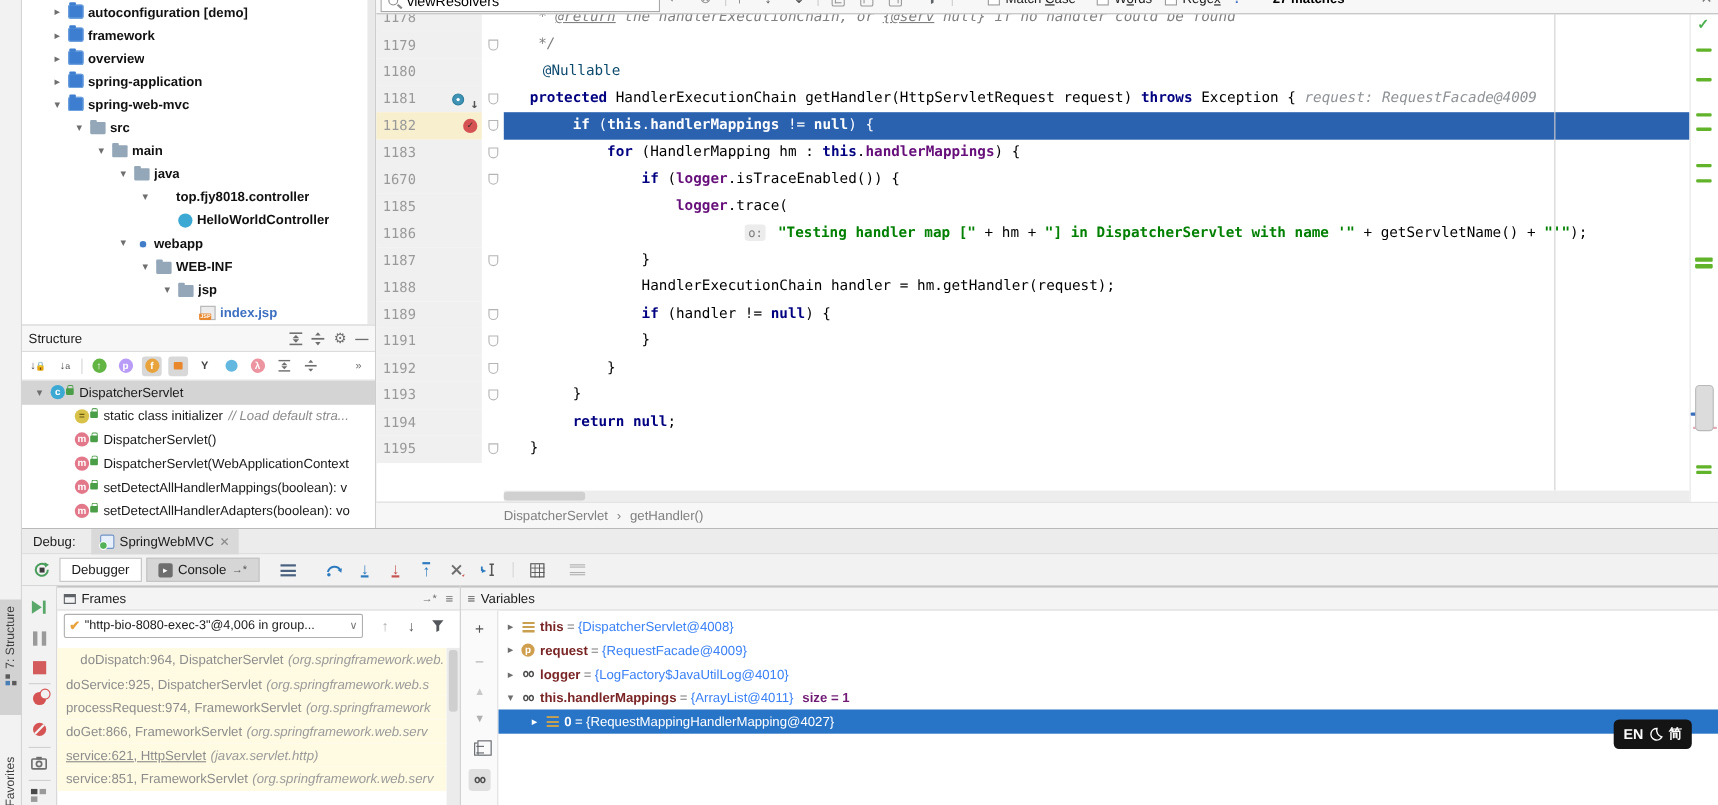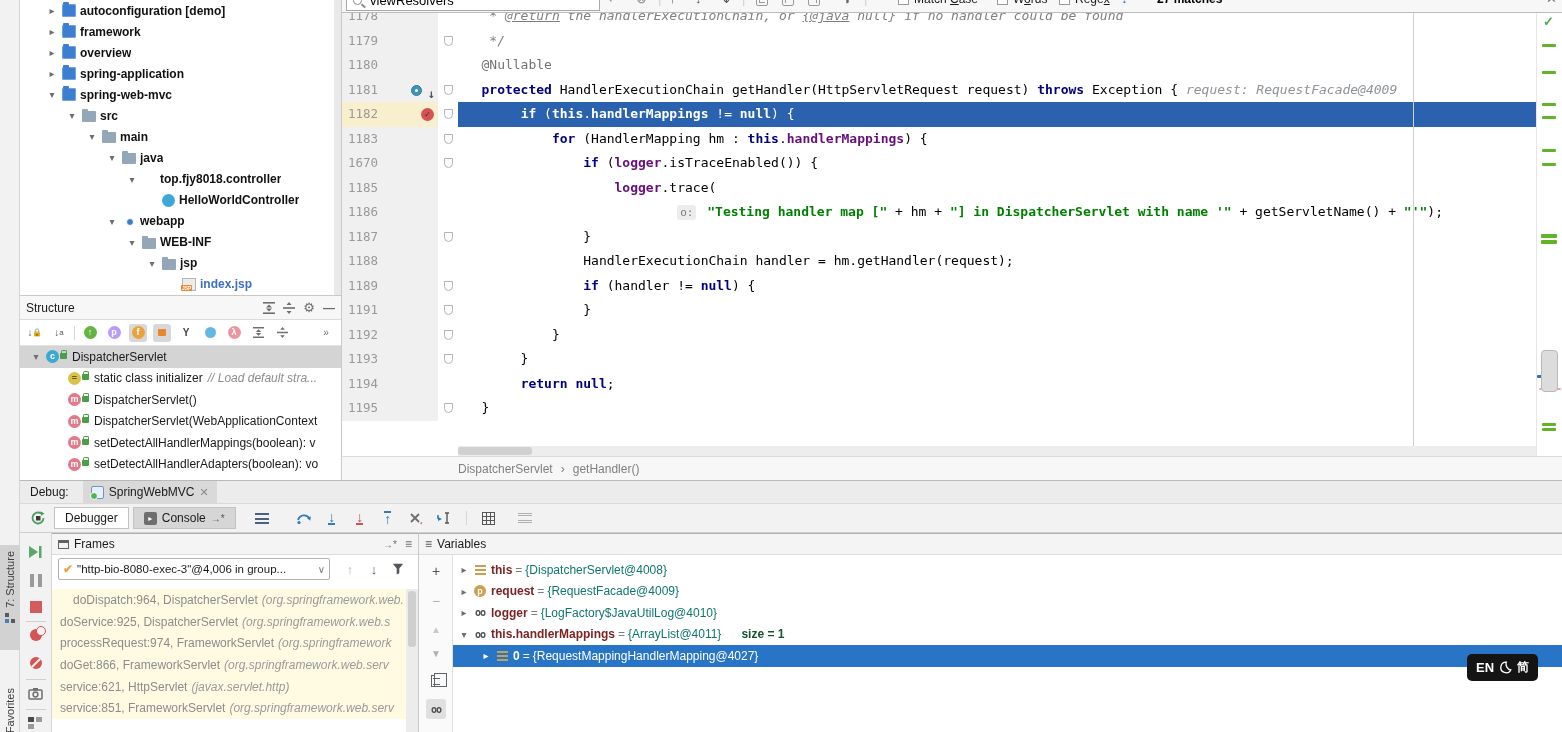--- a/index.html
+++ b/index.html
@@ -72,21 +72,21 @@
   .line .num { width:58px; flex:none; background:#f0f0f0; color:#999; padding-left:6px; font-size:12.5px; }
   .line .lic { width:38px; flex:none; background:#f0f0f0; position:relative; }
   .line .fld { width:20px; flex:none; text-align:center; }
   .line .code { flex:1; white-space:pre; overflow:hidden; color:#000; }
   .line.bp .num, .line.bp .lic { background:#f8efcf; }
   .line.sel .code { background:#2a62b0; }
   .line.sel .code span { color:#fff !important; }
   .seg-p { color:#000; } .seg-k { color:#000080; font-weight:700; }
   .seg-f { color:#660e7a; font-weight:700; } .seg-s { color:#008000; font-weight:700; }
   .seg-c { color:#808080; font-style:italic; } .seg-u { color:#808080; font-style:italic; text-decoration:underline; }
-  .seg-a { color:#737373; } .seg-h { color:#8f9397; font-style:italic; }
+  .seg-a { color:#0c4a6e;margin-left:12px; } .seg-h { color:#8f9397; font-style:italic; }
   .seg-o { display:inline-block; background:#ececec; color:#7a7a7a; border-radius:3px; padding:0 3px; font-size:11px; line-height:15px; margin-right:3px; }
   .fold-g { display:inline-block; width:9px; height:10px; border:1px solid #b5b5b5; background:#fdfdfd; border-radius:0 0 5px 5px; margin-top:7px; }
   .bp-dot { position:absolute; right:4px; top:6px; width:13px; height:13px; border-radius:50%; background:#d65353; color:#3a2a2a; font-size:9px; line-height:13px; text-align:center; font-weight:700; }
   .exec-dot { position:absolute; right:16px; top:7px; width:11px; height:11px; border-radius:50%; background:#3f94b5; border:1px solid #2d7d9e; }
   .exec-dot:after { content:""; position:absolute; left:3px; top:3px; width:3px; height:3px; background:#fff; border-radius:50%; }
   .exec-arrow { position:absolute; right:3px; top:4px; color:#555; font-size:12px; font-weight:700; }
   #margin-line { position:absolute; left:1071px; top:13px; height:433px; width:1px; background:#d0d0d0; z-index:5; }
   #marks-col { position:absolute; right:0; top:13px; width:26px; height:443px; background:#fff; border-left:1px solid #e6e6e6; z-index:25; }
   .mark { position:absolute; border-radius:1px; }
   #hscroll { position:absolute; left:116px; right:26px; top:446px; height:10px; background:#ededed; z-index:20; }
@@ -150,22 +150,22 @@
   .copy-ic { width:11px; height:12px; border:1px solid #5f6368; position:relative; background:#fafafa; }
   .copy-ic:before { content:""; position:absolute; left:2px; top:-3px; width:11px; height:12px; border:1px solid #5f6368; background:#fafafa; }
   .copy-ic:after { content:""; position:absolute; left:1px; top:2px; width:7px; height:5px; border-top:1px solid #5f6368; border-bottom:1px solid #5f6368; }
   .glasses { font-size:10px; font-weight:700; color:#4d4d4d; letter-spacing:-1px; font-family:"DejaVu Sans Mono",monospace; }
   #var-rows { position:absolute; left:34px; top:22px; right:0; bottom:0; overflow:hidden; padding-top:4px; }
   .vrow { height:21.5px; display:flex; align-items:center; white-space:nowrap; overflow:hidden; font-size:12px; cursor:pointer; }
   .vrow .chev { width:14px; text-align:center; color:#6e6e6e; font-size:10px; flex:none; }
   .vrow .vic { width:18px; flex:none; display:flex; justify-content:center; }
   .vrow .nm { color:#7a2525; font-weight:700; margin-left:2px; }
   .vrow .eq { color:#808080; margin:0 3px; }
-  .vrow .val { color:#0f766e; }
-  .vrow .extra { color:#14532d; font-weight:700; margin-left:20px; }
+  .vrow .val { color:#3b82f6; }
+  .vrow .extra { color:#701a75; font-weight:700; margin-left:8px; }
   .vrow.selected { background:#2874c7; }
   .vrow.selected .nm, .vrow.selected .eq, .vrow.selected .val, .vrow.selected .chev { color:#fff; }
   .bars-ic { width:11px; height:10px; background:repeating-linear-gradient(#c9a050 0 2px, transparent 2px 4px); }
   .p-ic { width:12px; height:12px; border-radius:50%; background:#cf9f4d; color:#fff; font-size:9px; line-height:12px; text-align:center; font-weight:700; }
 
   #ime-badge { position:absolute; left:1467px; top:654px; width:71px; height:27px; background:#141414; border-radius:5px; z-index:99; display:flex; align-items:center; justify-content:center; gap:5px; color:#fff; font-size:13px; font-weight:700; }
 </style>
 </head>
 <body>
 
@@ -397,21 +397,21 @@
         <span class="cb-lbl" style="left:815px;font-weight:700;color:#000;">27 matches</span>
         <span class="sb-ic" style="left:1204px;color:#777;">✕</span>
       </div>
     </div>
 
     <div id="code-rows">
         <div class="line">
           <span class="num">1178</span>
           <span class="lic"></span>
           <span class="fld"></span>
-          <span class="code"><span class="seg-c">    * </span><span class="seg-u">@return</span><span class="seg-c"> the handlerExecutionChain, or </span><span class="seg-u">{@java</span><span class="seg-c"> null} if no handler could be found</span></span>
+          <span class="code"><span class="seg-c">    * </span><span class="seg-u">@return</span><span class="seg-c"> the handlerExecutionChain, or </span><span class="seg-u">{@serv</span><span class="seg-c"> null} if no handler could be found</span></span>
         </div>
         <div class="line">
           <span class="num">1179</span>
           <span class="lic"></span>
           <span class="fld"><span class="fold-g"></span></span>
           <span class="code"><span class="seg-c">    */</span></span>
         </div>
         <div class="line">
           <span class="num">1180</span>
           <span class="lic"></span>
@@ -665,21 +665,21 @@
             </div>
             <div class="frow">
               <span style="white-space: pre;">processRequest:974, FrameworkServlet</span>
               <span class="pkg">(org.springframework</span>
             </div>
             <div class="frow">
               <span style="white-space: pre;">doGet:866, FrameworkServlet</span>
               <span class="pkg">(org.springframework.web.serv</span>
             </div>
             <div class="frow">
-              <span style="white-space: pre;">service:621, HttpServlet</span>
+              <span style="white-space: pre; text-decoration: underline;">service:621, HttpServlet</span>
               <span class="pkg">(javax.servlet.http)</span>
             </div>
             <div class="frow">
               <span style="white-space: pre;">service:851, FrameworkServlet</span>
               <span class="pkg">(org.springframework.web.serv</span>
             </div>
           </div>
         <div id="frames-sb">
             <div class="thumb"></div>
           </div>

